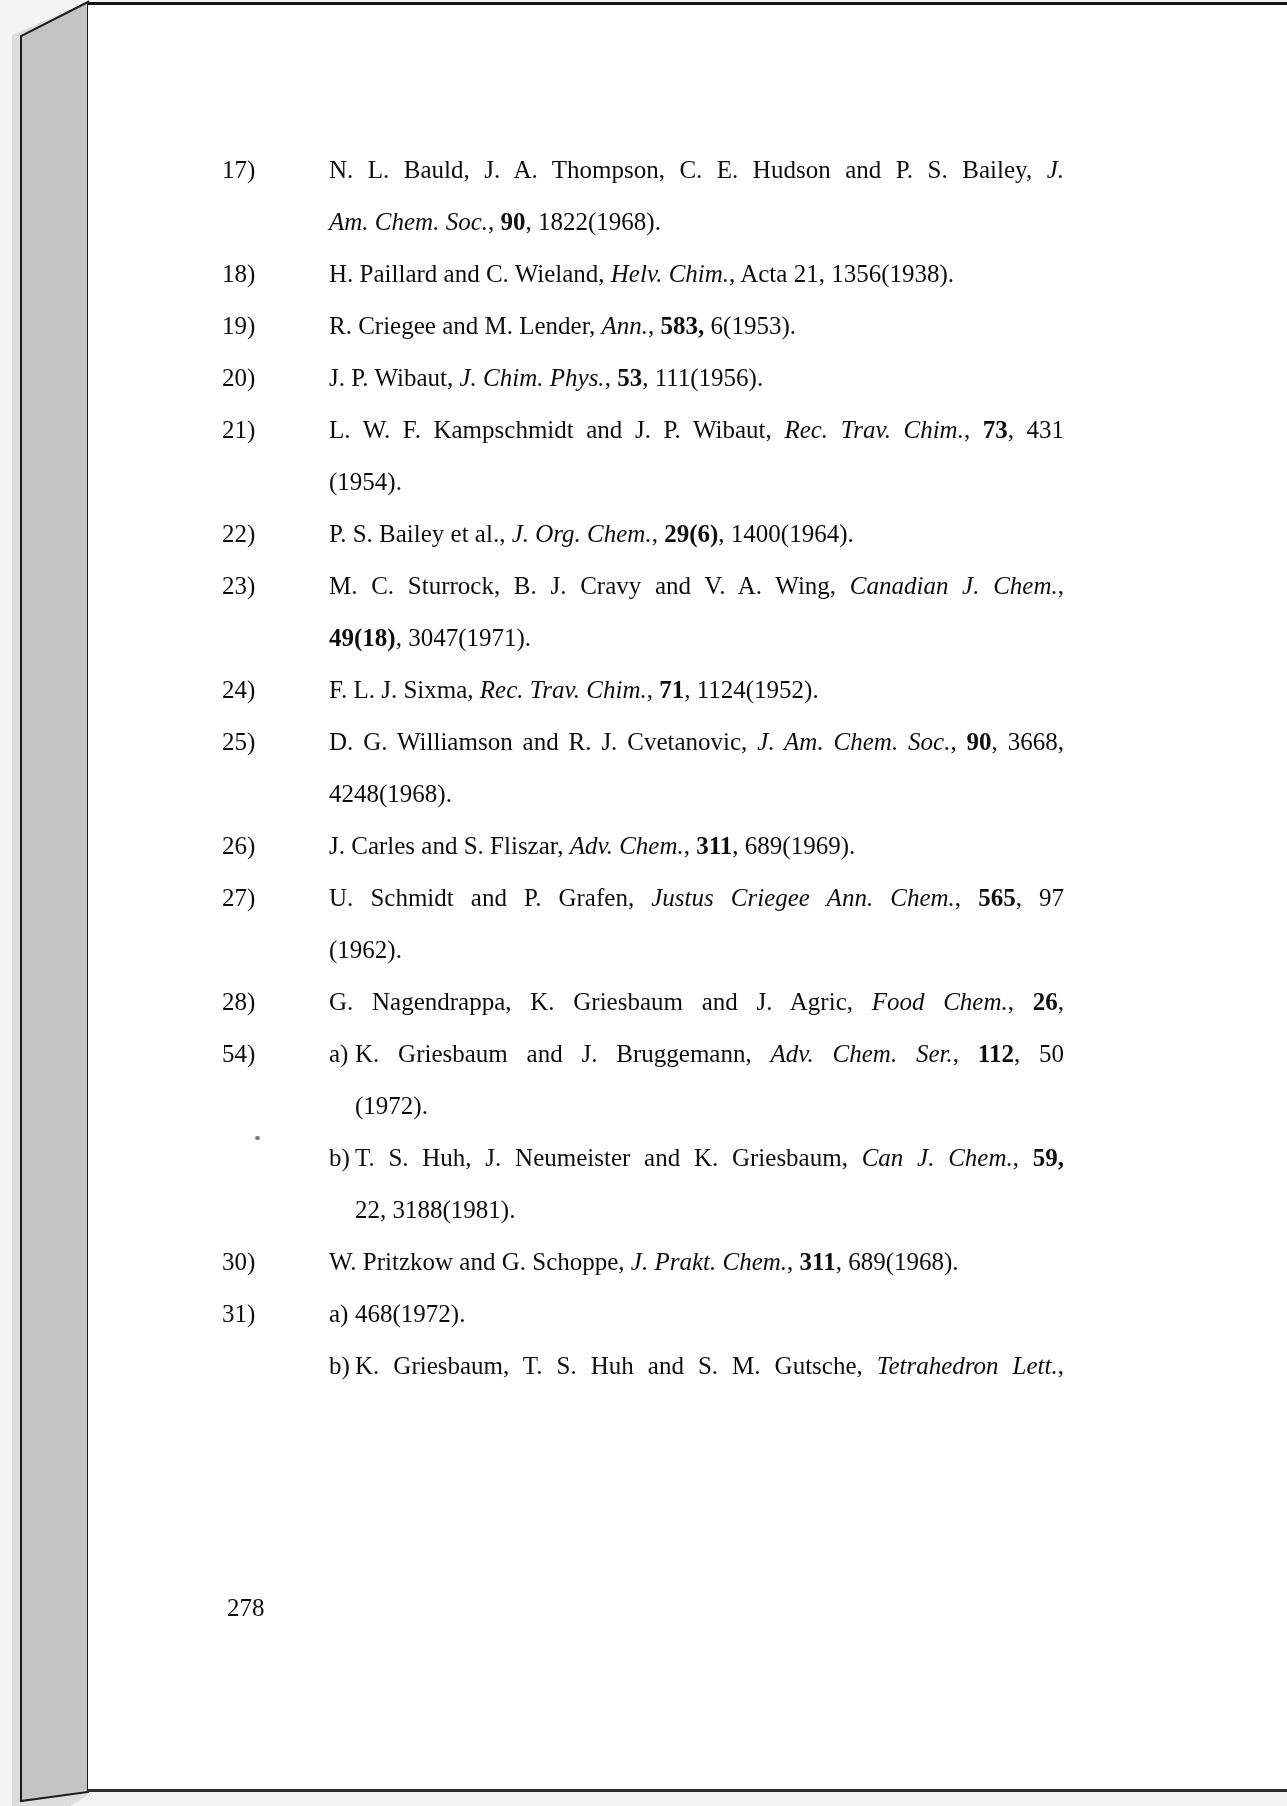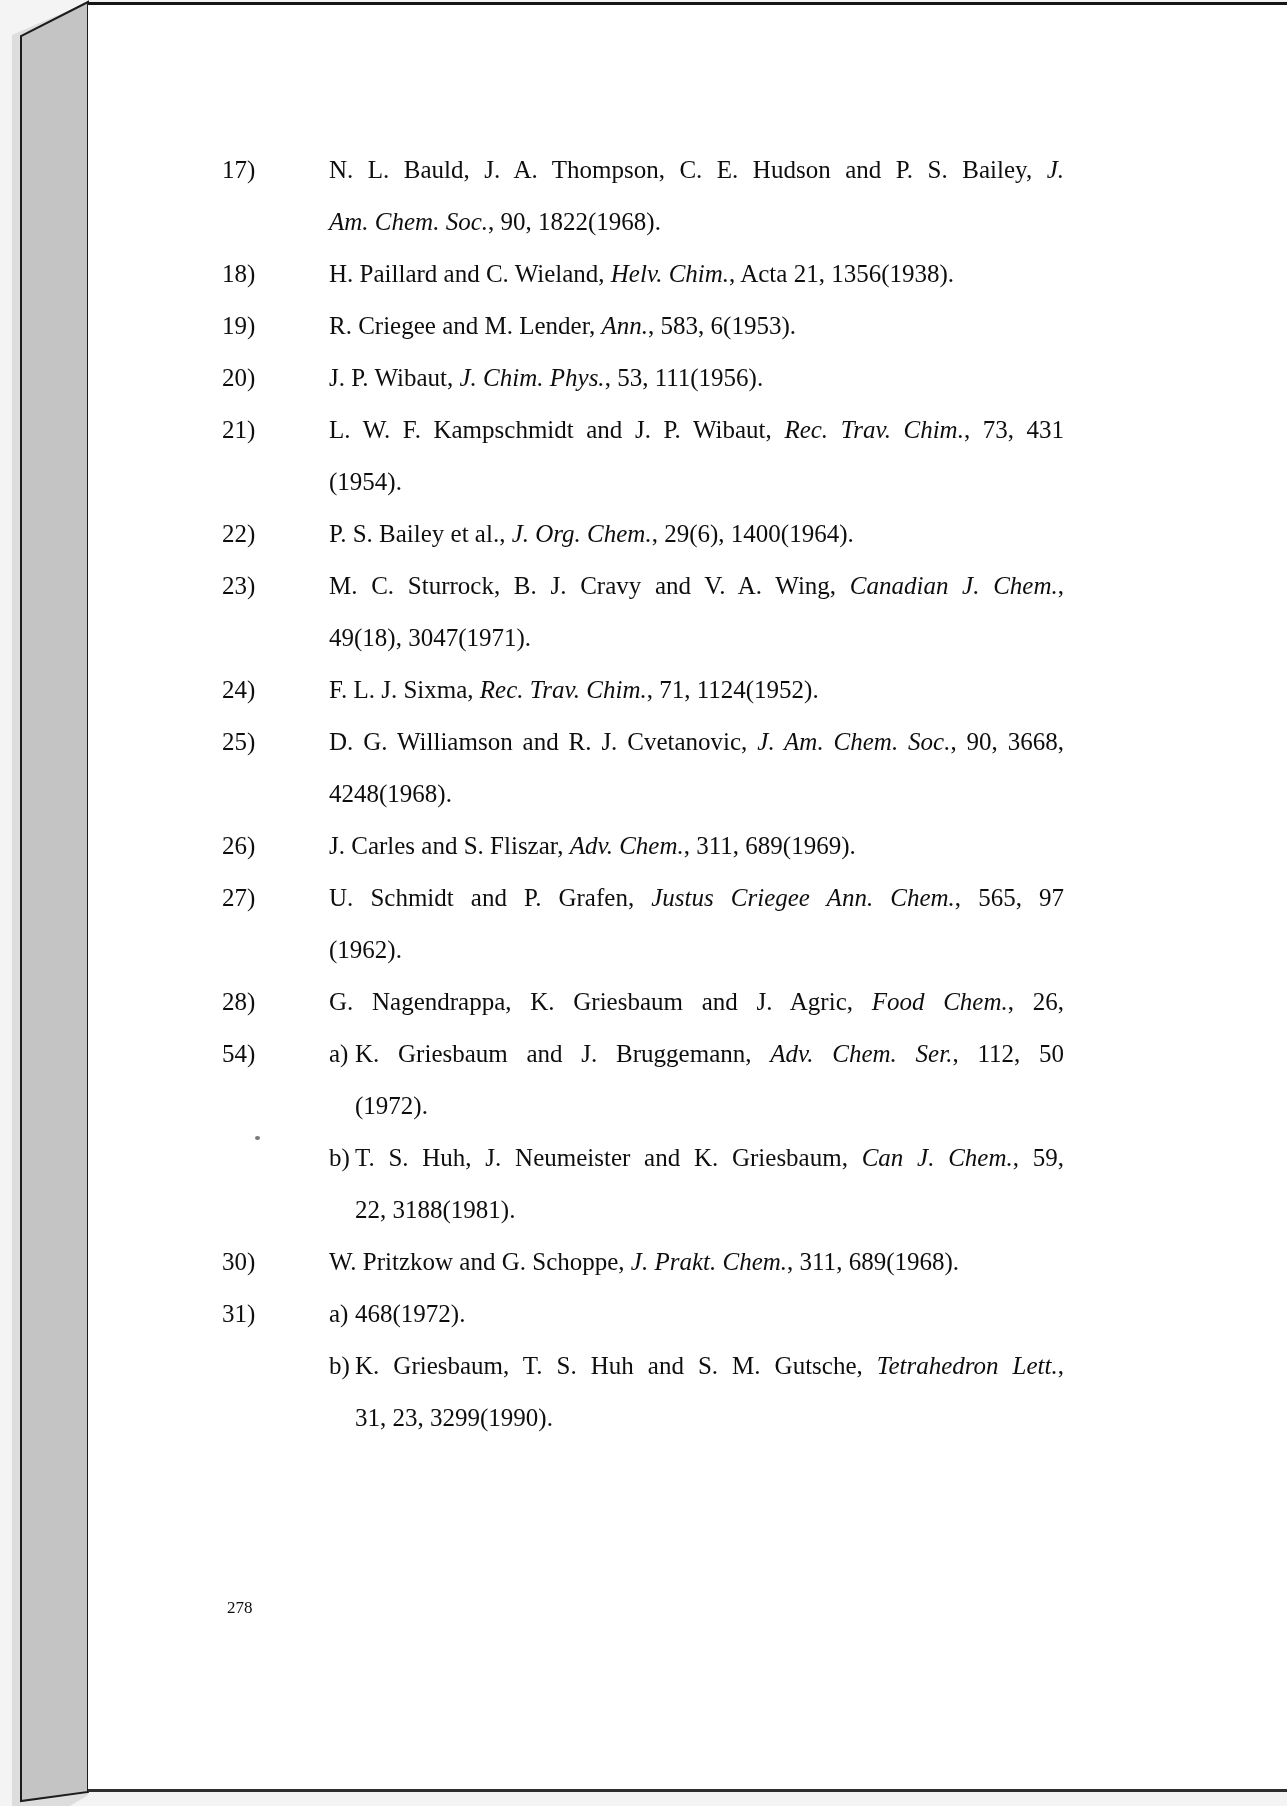--- a/index.html
+++ b/index.html
@@ -15,24 +15,24 @@
     font-size:25px;line-height:52px;
   }
   .ref{display:flex;gap:45px;}
   .num{width:46px;flex:none;}
   .parts{flex:1;min-width:0;}
   .part{display:flex;margin-left:16px;}
   .letter{width:26px;flex:none;}
   .lines{flex:1;min-width:0;}
   .line.jl{text-align:justify;text-align-last:justify;}
   .it{font-style:italic;}
-  .bd{font-weight:normal;}
+  .bd{font-weight:bold;}
   .pagenum{
     position:absolute;left:227px;top:1582px;
-    font-size:17px;line-height:52px;
+    font-size:25px;line-height:52px;
   }
   .speckle{
     position:absolute;left:255px;top:1136px;width:5px;height:4px;
     background:#4a4a4a;border-radius:50%;opacity:.75;
   }
 </style>
 </head>
 <body>
 
 <svg class="frame-svg" width="1287" height="1806" viewBox="0 0 1287 1806" aria-hidden="true">
@@ -205,21 +205,20 @@
         <div class="part">
           <div class="letter">a)</div>
           <div class="lines">
             <div class="line"><span>468(1972).</span></div>
           </div>
         </div>
         <div class="part">
           <div class="letter">b)</div>
           <div class="lines">
             <div class="line jl"><span>K. Griesbaum, T. S. Huh and S. M. Gutsche, </span><span class="it">Tetrahedron Lett.</span><span>,</span></div>
-            <div class="line"><span class="bd">31</span><span>, 23, 3299(1990).</span></div>
           </div>
         </div>
       </div>
     </div>
   </div>
 
 <div class="speckle"></div>
 
 <div class="pagenum">278</div>
 

